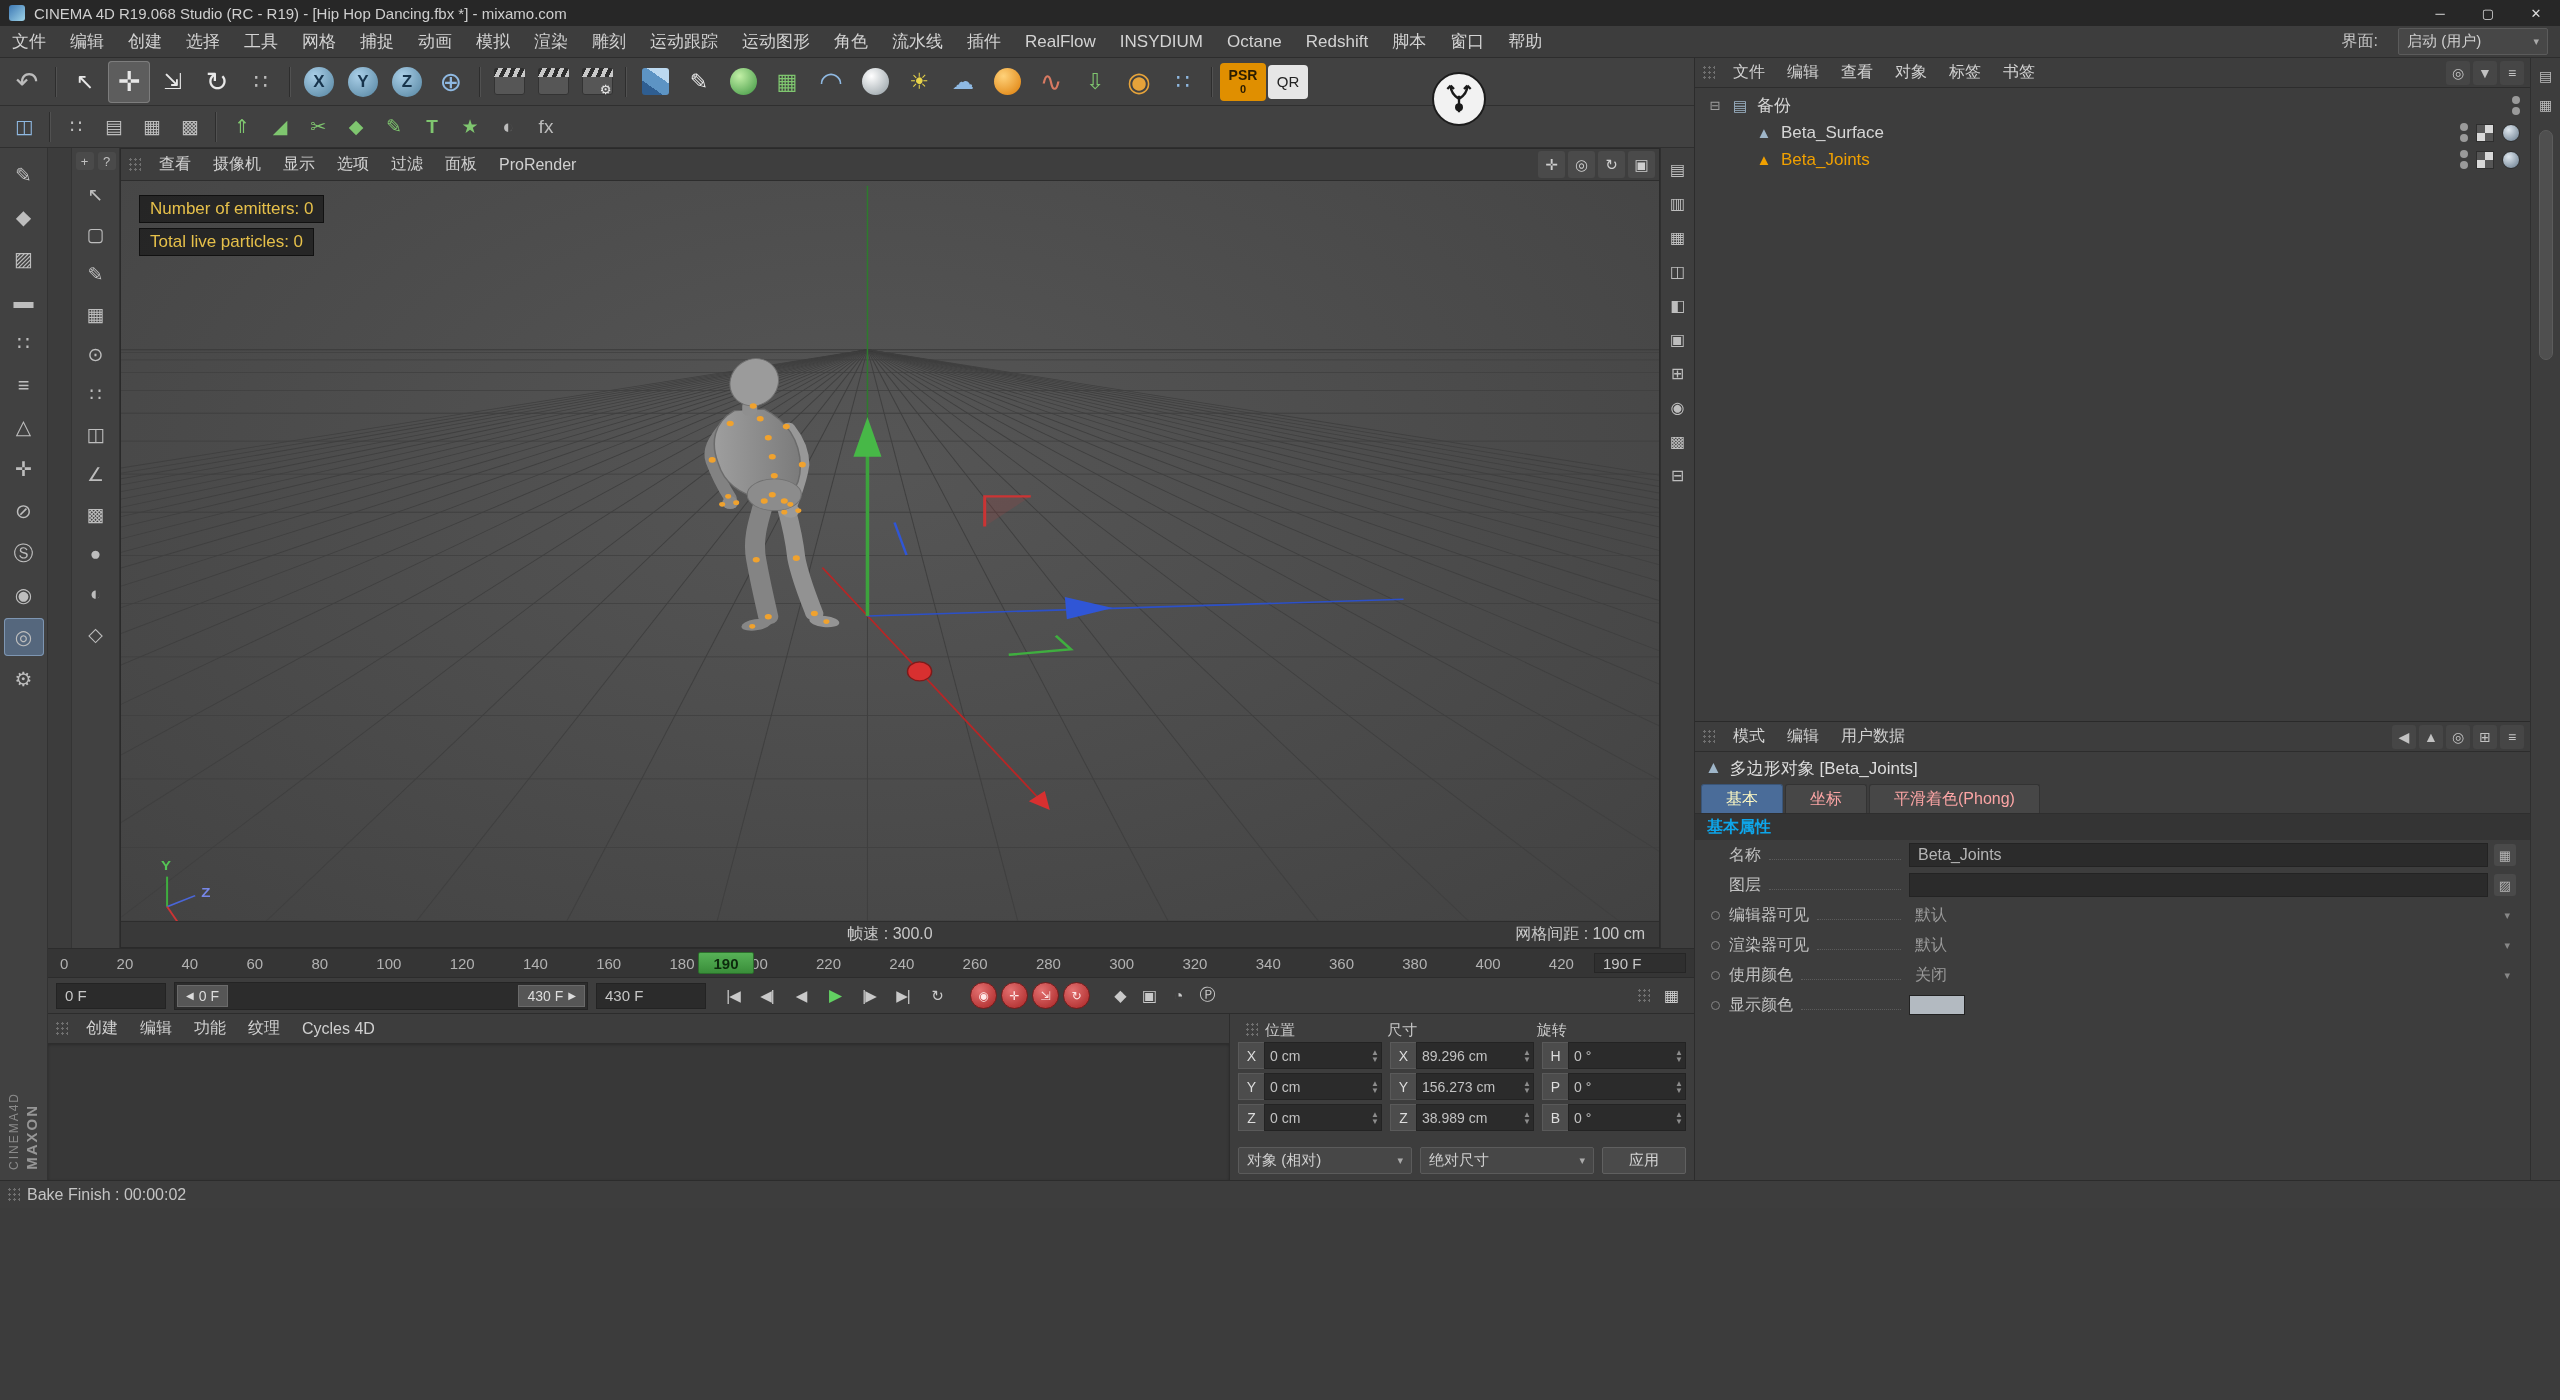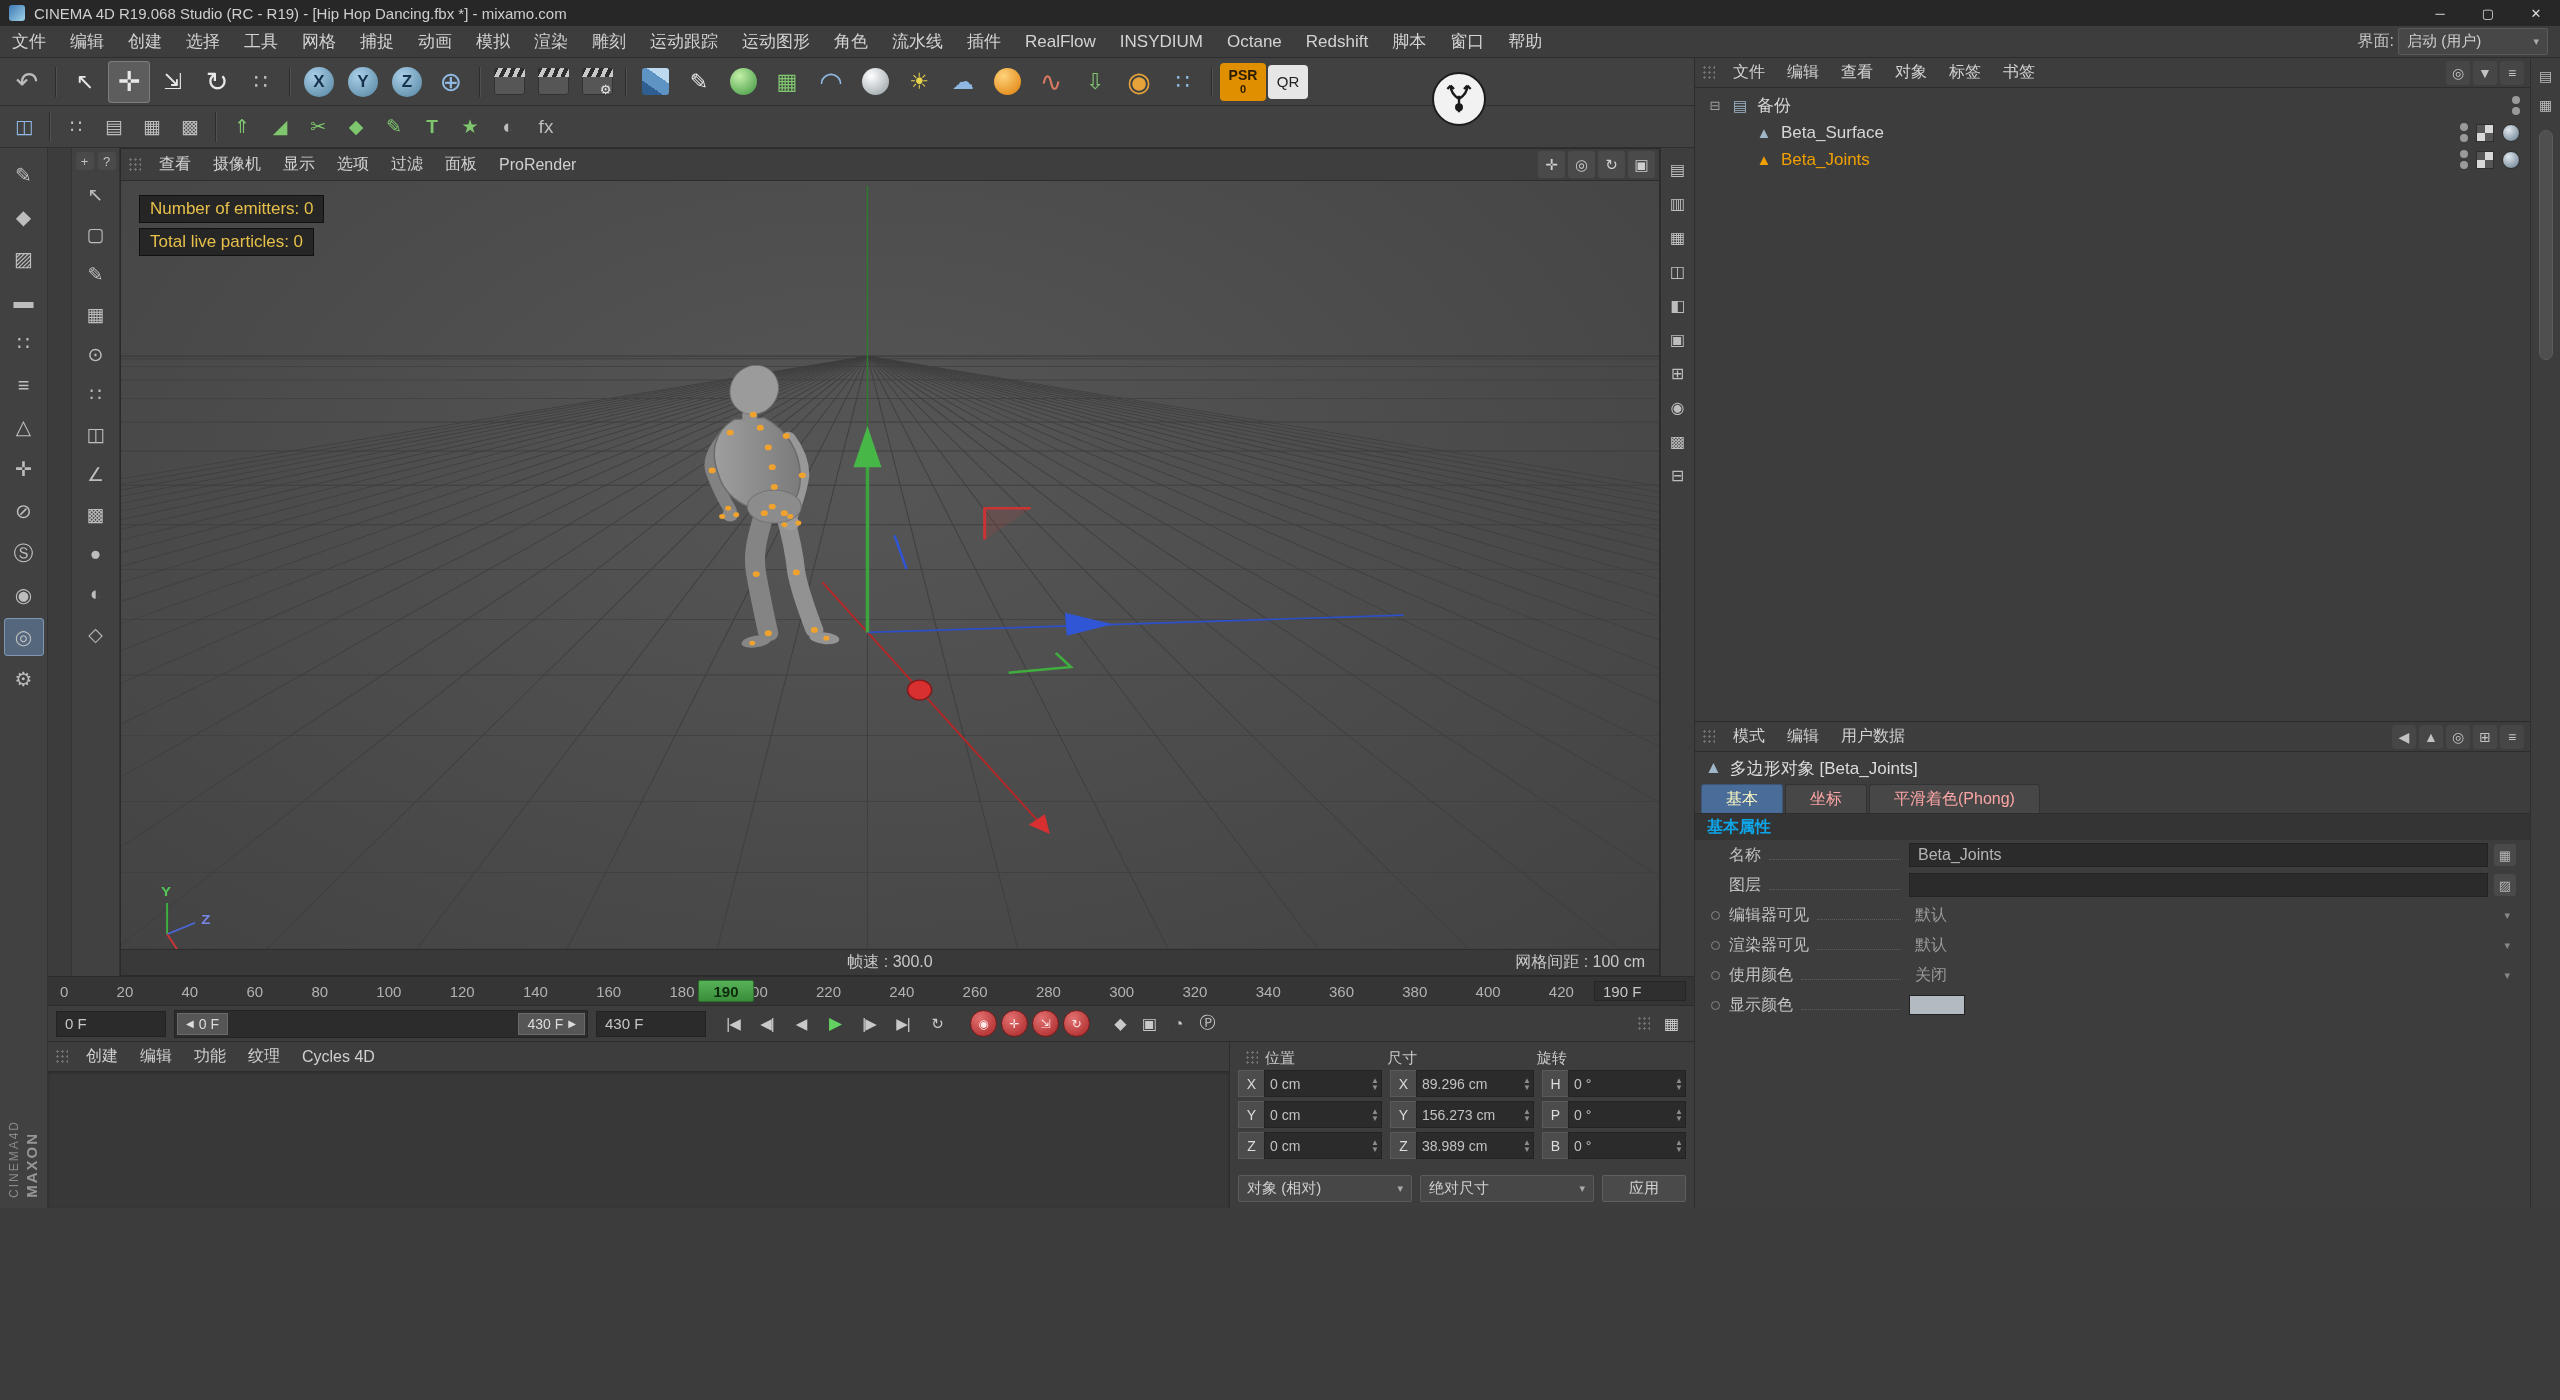--- a/index.html
+++ b/index.html
@@ -7,21 +7,21 @@
 .app{display:flex;flex-direction:column;width:2560px;height:1208px}
 
 .titlebar{height:26px;background:#272727;display:flex;align-items:center;color:#cfcfcf;font-size:15px;flex:0 0 auto}
 .tlogo{width:16px;height:16px;margin:0 9px;border-radius:3px;background:linear-gradient(135deg,#3d78b4,#9fd4e8)}
 .ttext{white-space:nowrap}
 .winbtns{margin-left:auto;display:flex;height:100%}
 .winbtn{width:48px;display:flex;align-items:center;justify-content:center;font-size:13px;color:#ddd}
 
 .menubar{height:32px;background:#3d3d3d;border-bottom:1px solid #2d2d2d;display:flex;align-items:center;font-size:17px;color:#d3d3d3;flex:0 0 auto}
 .mi{padding:0 12px;height:100%;display:flex;align-items:center;white-space:nowrap}
-.iface{margin-left:auto;display:flex;align-items:center;gap:4px;padding-right:12px;font-size:16px;color:#c4c4c4}
+.iface{margin-left:auto;display:flex;align-items:center;gap:20px;padding-right:12px;font-size:16px;color:#c4c4c4}
 .iface .combo{min-width:150px}
 
 .toolbar{background:#414141;display:flex;align-items:center;padding:2px 6px;gap:2px;border-bottom:1px solid #2f2f2f;flex:0 0 auto}
 .tb1{height:48px}.tb2{height:42px}
 .tile{width:42px;height:42px;border-radius:4px;display:flex;align-items:center;justify-content:center;flex-direction:column;font-size:22px;color:#bcbcbc;position:relative;flex:0 0 auto;cursor:default}
 .tb2 .tile{width:36px;height:36px;font-size:19px}
 .tile .tsub{font-size:11px;line-height:1}
 .tile .tsub:empty{display:none}
 .tile.sepv{width:2px;height:30px;border-radius:0;background:#2d2d2d;border-right:1px solid #515151;margin:0 5px}
 .tile.act{background:#5d5d5d;box-shadow:inset 0 0 0 1px #7d7d7d}
@@ -1262,13 +1262,17 @@
             <span>▤</span>
           </div>
         <div class="vtile">
             <span>▦</span>
           </div>
         <div class="thumb"></div>
       </div>
     </div>
   </div>
 
+  <div class="statusbar">
+    <div class="grip"></div>
+    <span>Bake Finish : 00:00:02</span>
+  </div>
 </div>
 
 </body></html>

